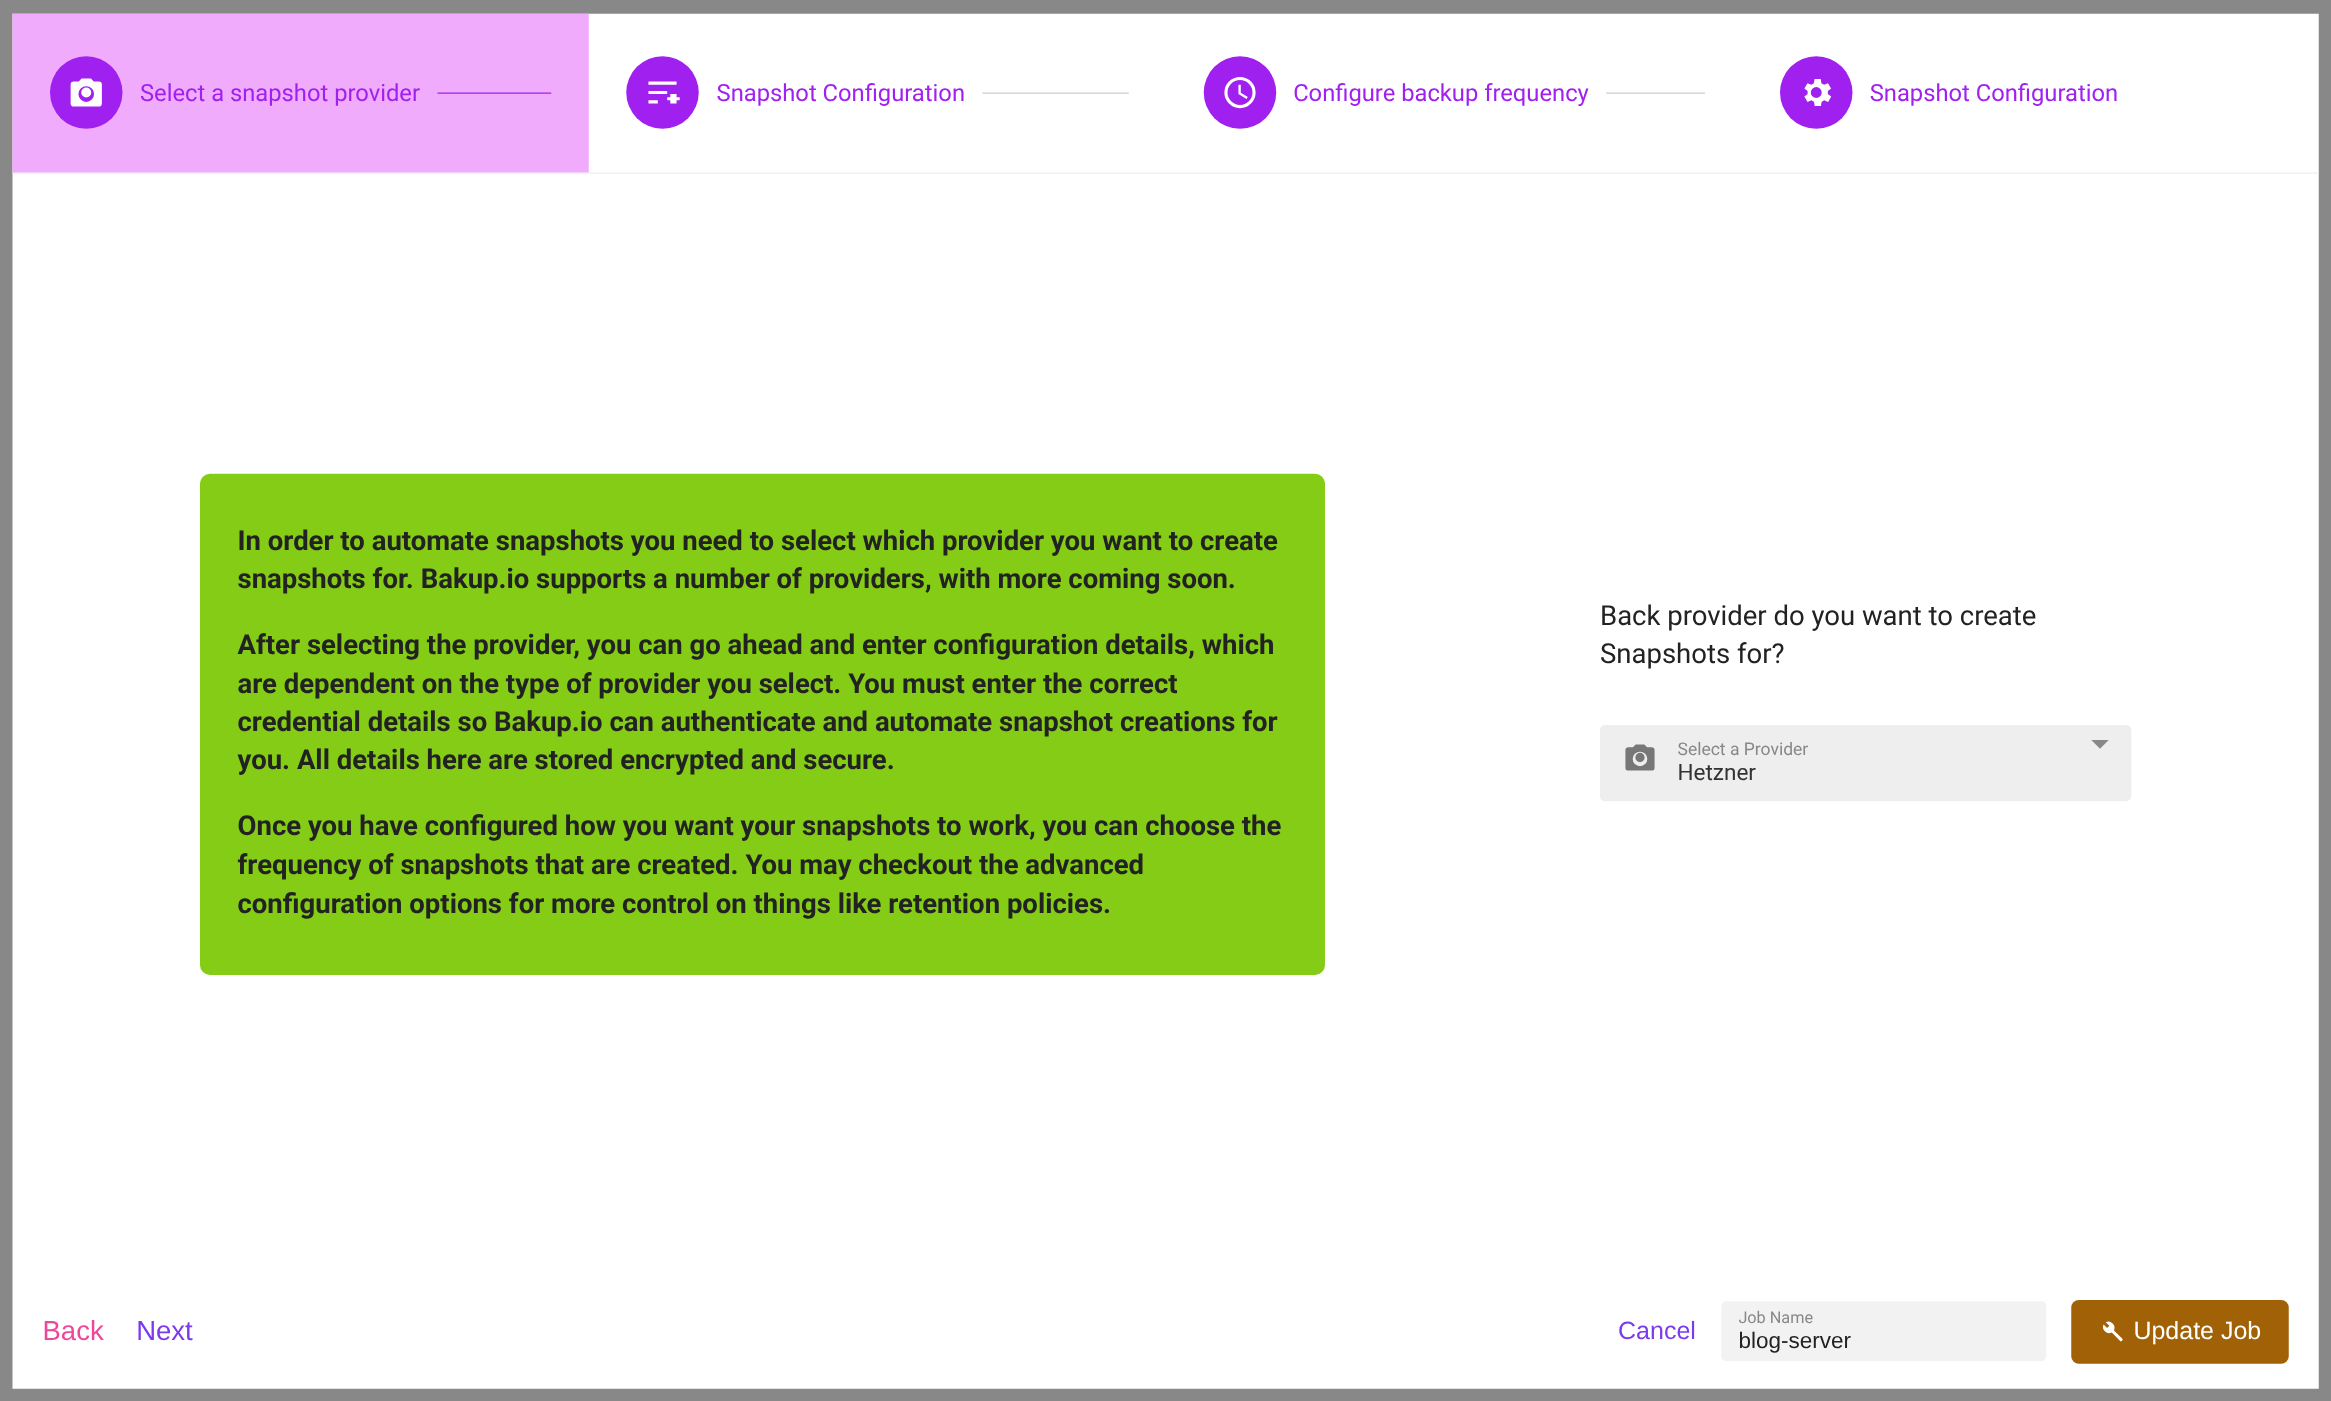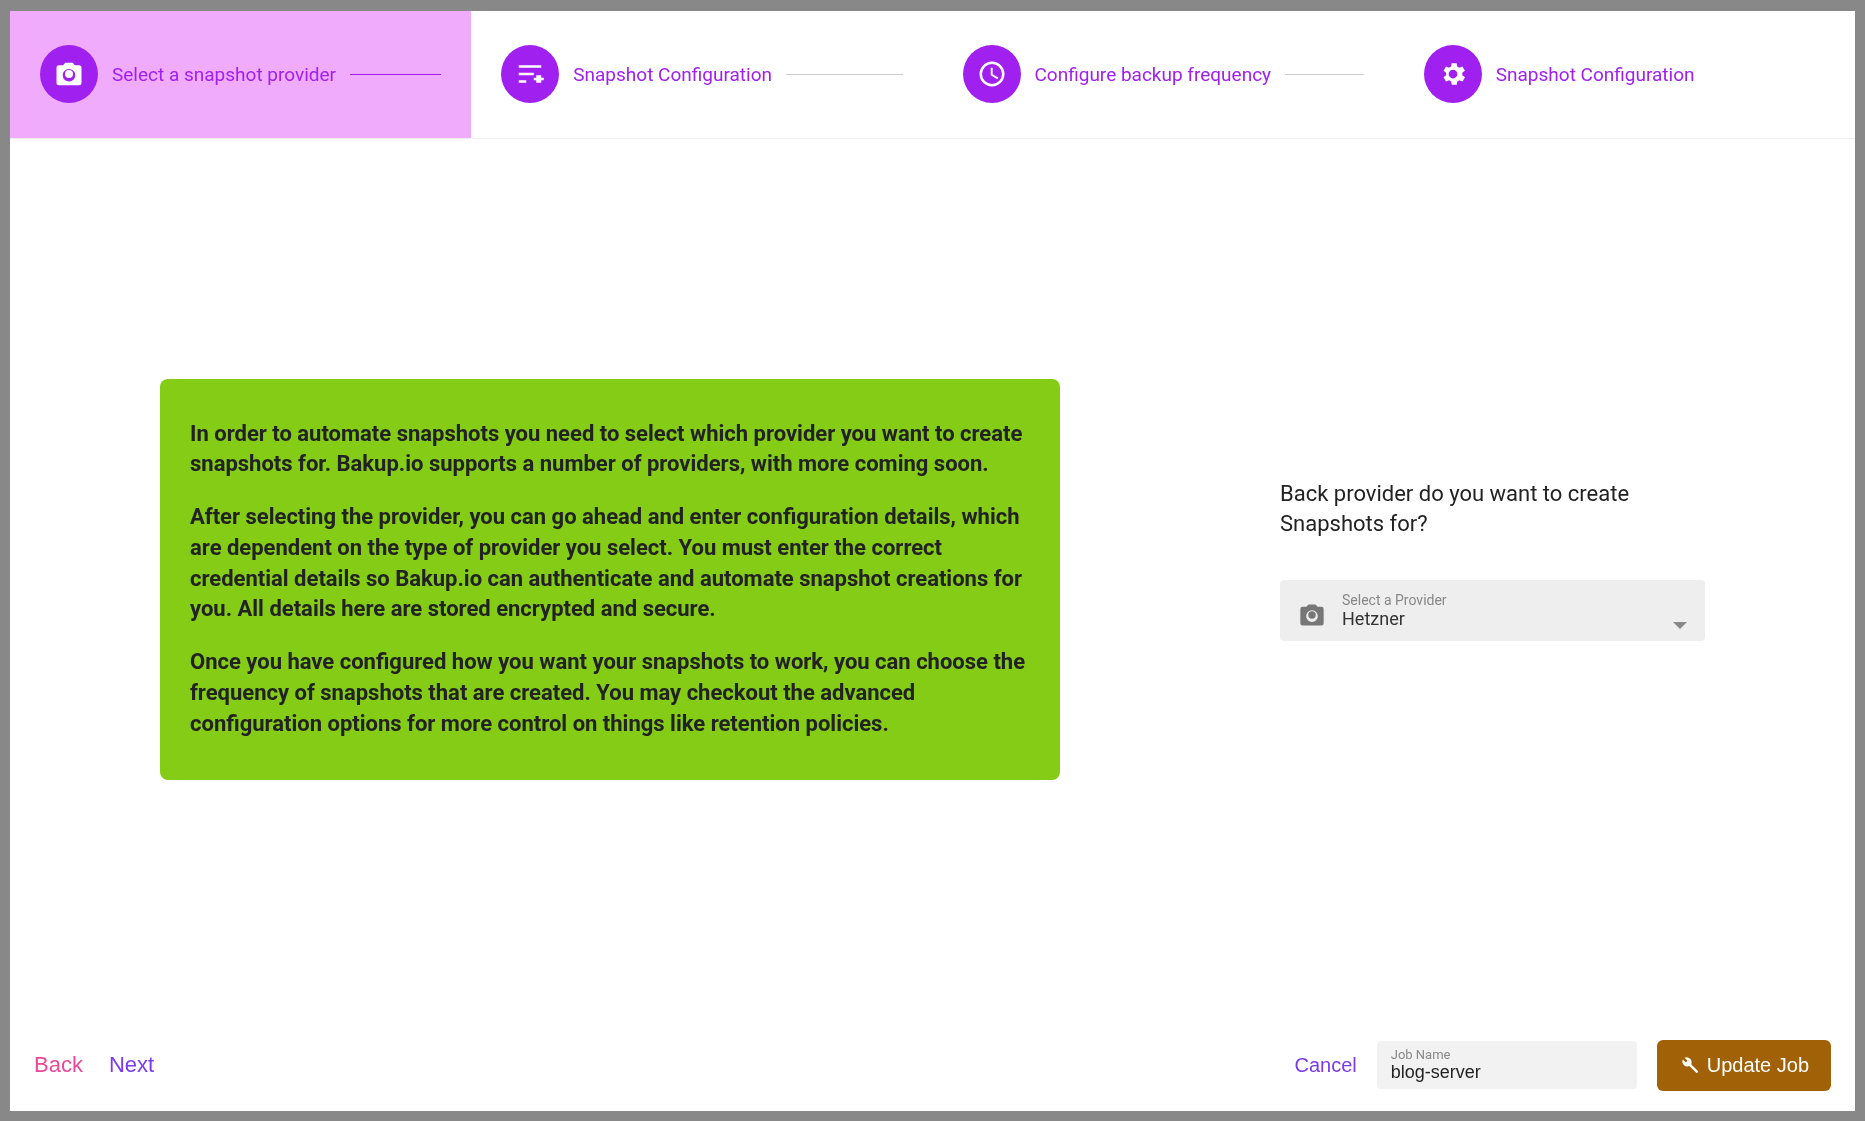--- a/index.html
+++ b/index.html
@@ -90,21 +90,21 @@
       font-size: 22px;
       color: #222;
       line-height: 1.4;
       margin-bottom: 40px;
     }
     .provider-select {
       background: #eee;
       border-radius: 4px;
       padding: 12px 18px;
       display: flex;
-      align-items: flex-end;
+      align-items: flex-start;
       gap: 16px;
       cursor: pointer;
     }
     .provider-select .cam-icon { width: 28px; height: 28px; fill: #777; }
     .provider-text { flex: 1; }
     .provider-placeholder { font-size: 14px; color: #888; }
     .provider-value { font-size: 18px; color: #333; }
     .chevron { width:0; height:0; border-left:7px solid transparent; border-right:7px solid transparent; border-top:7px solid #888; }
     
     .footer {

